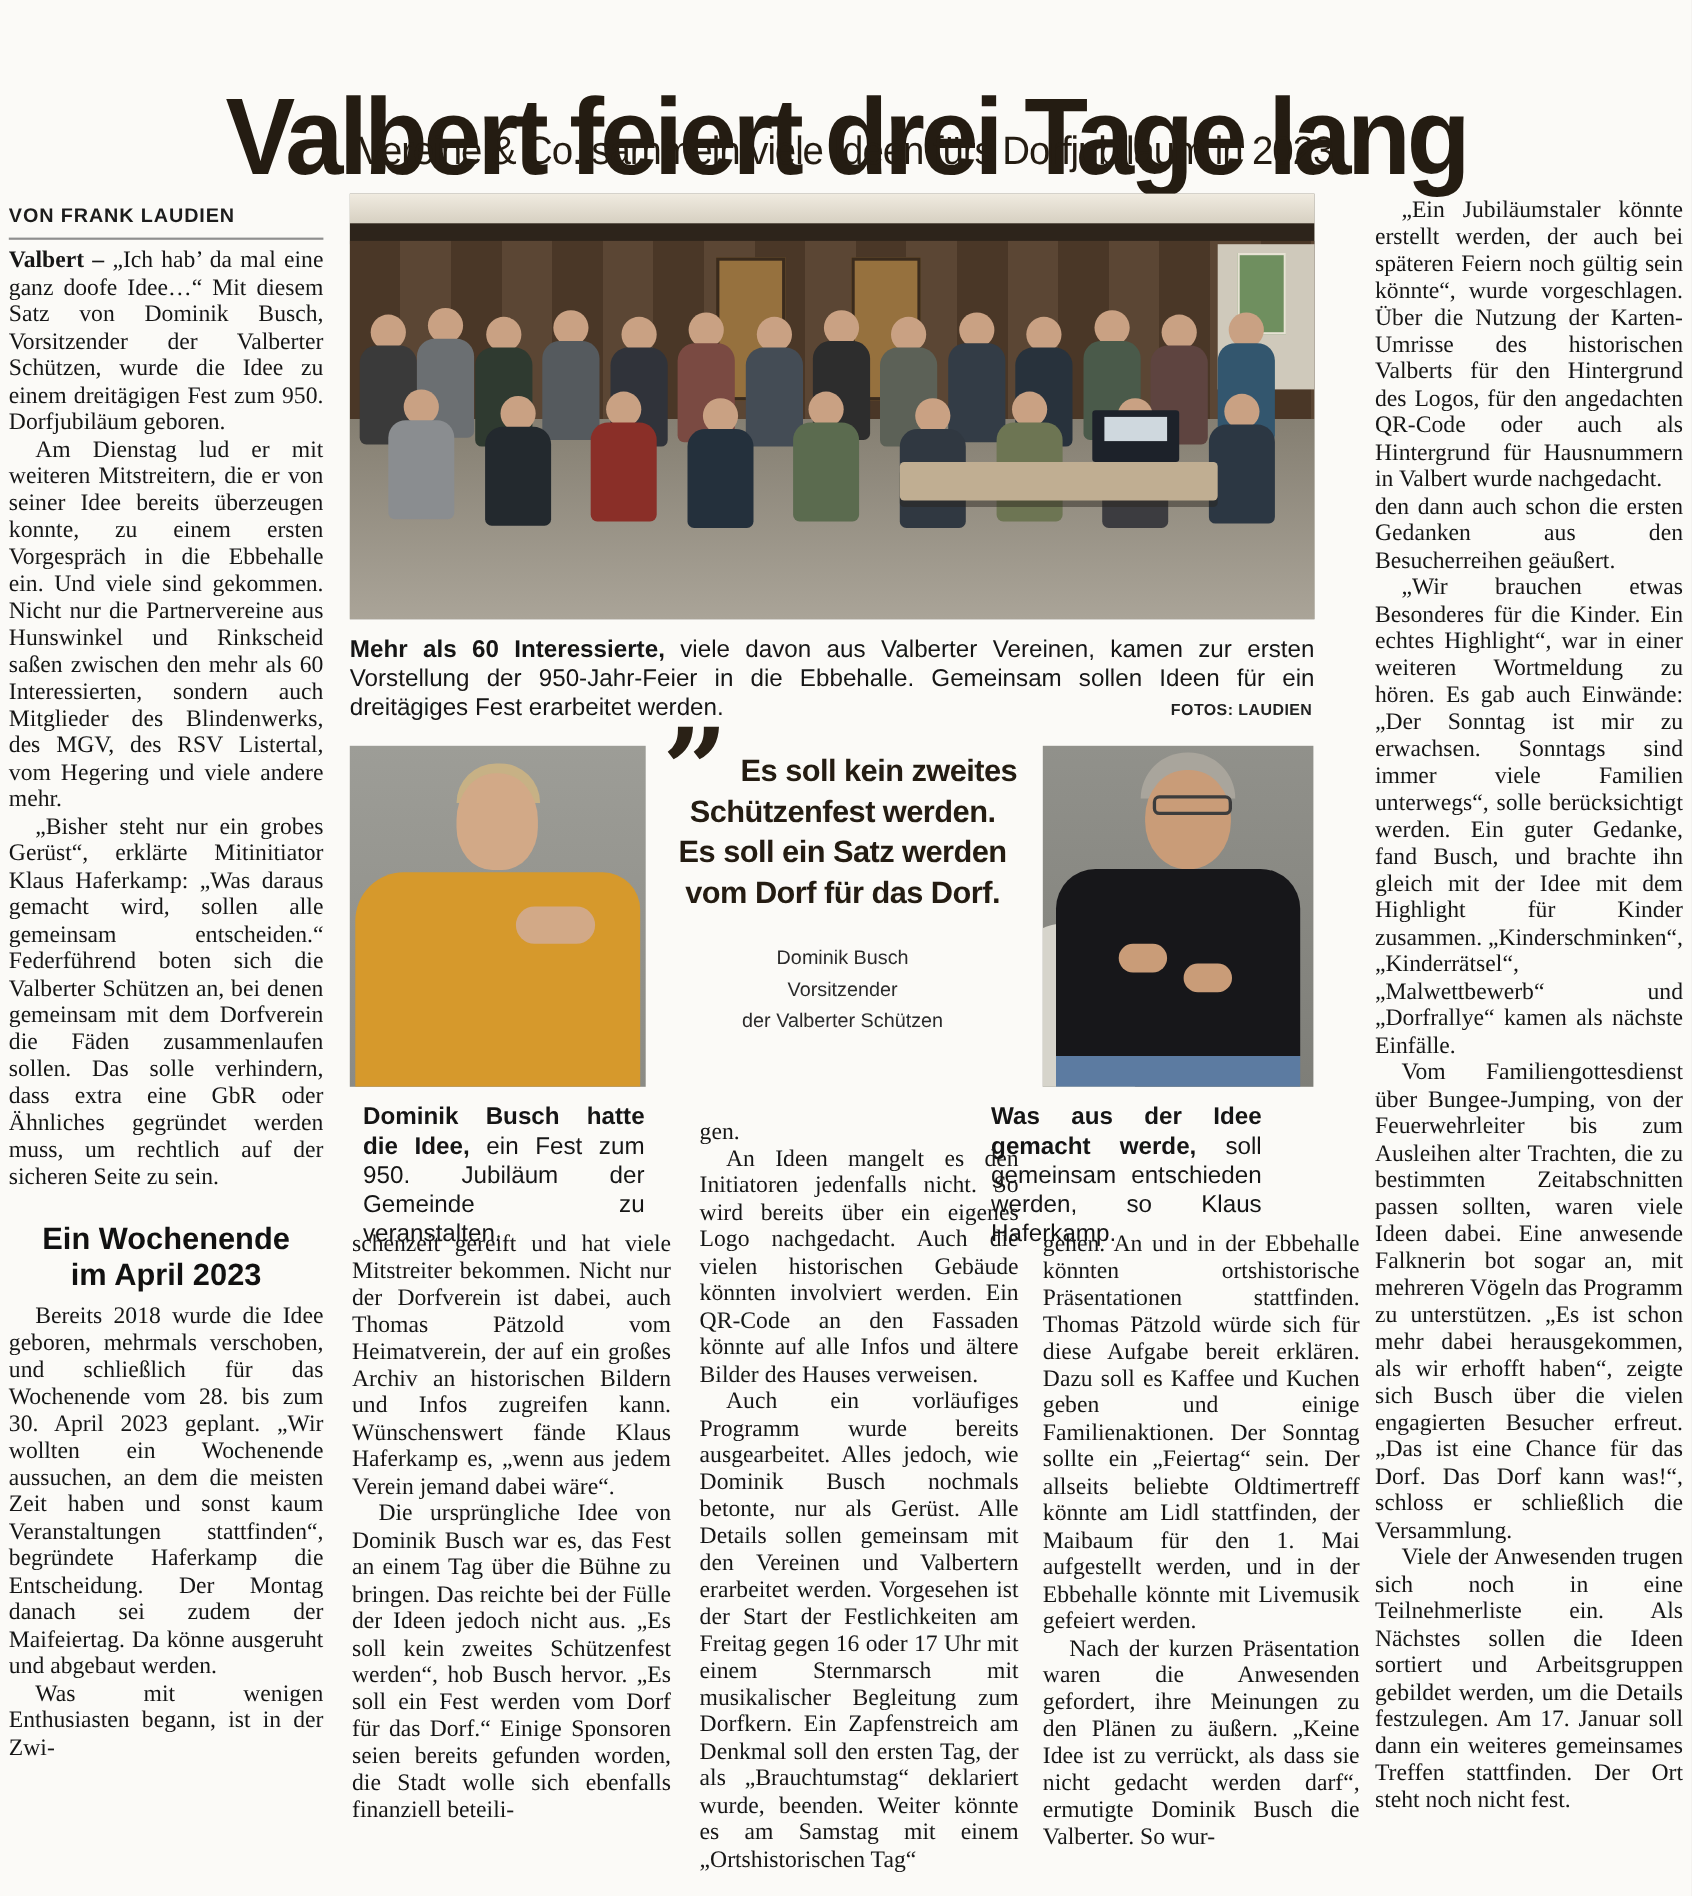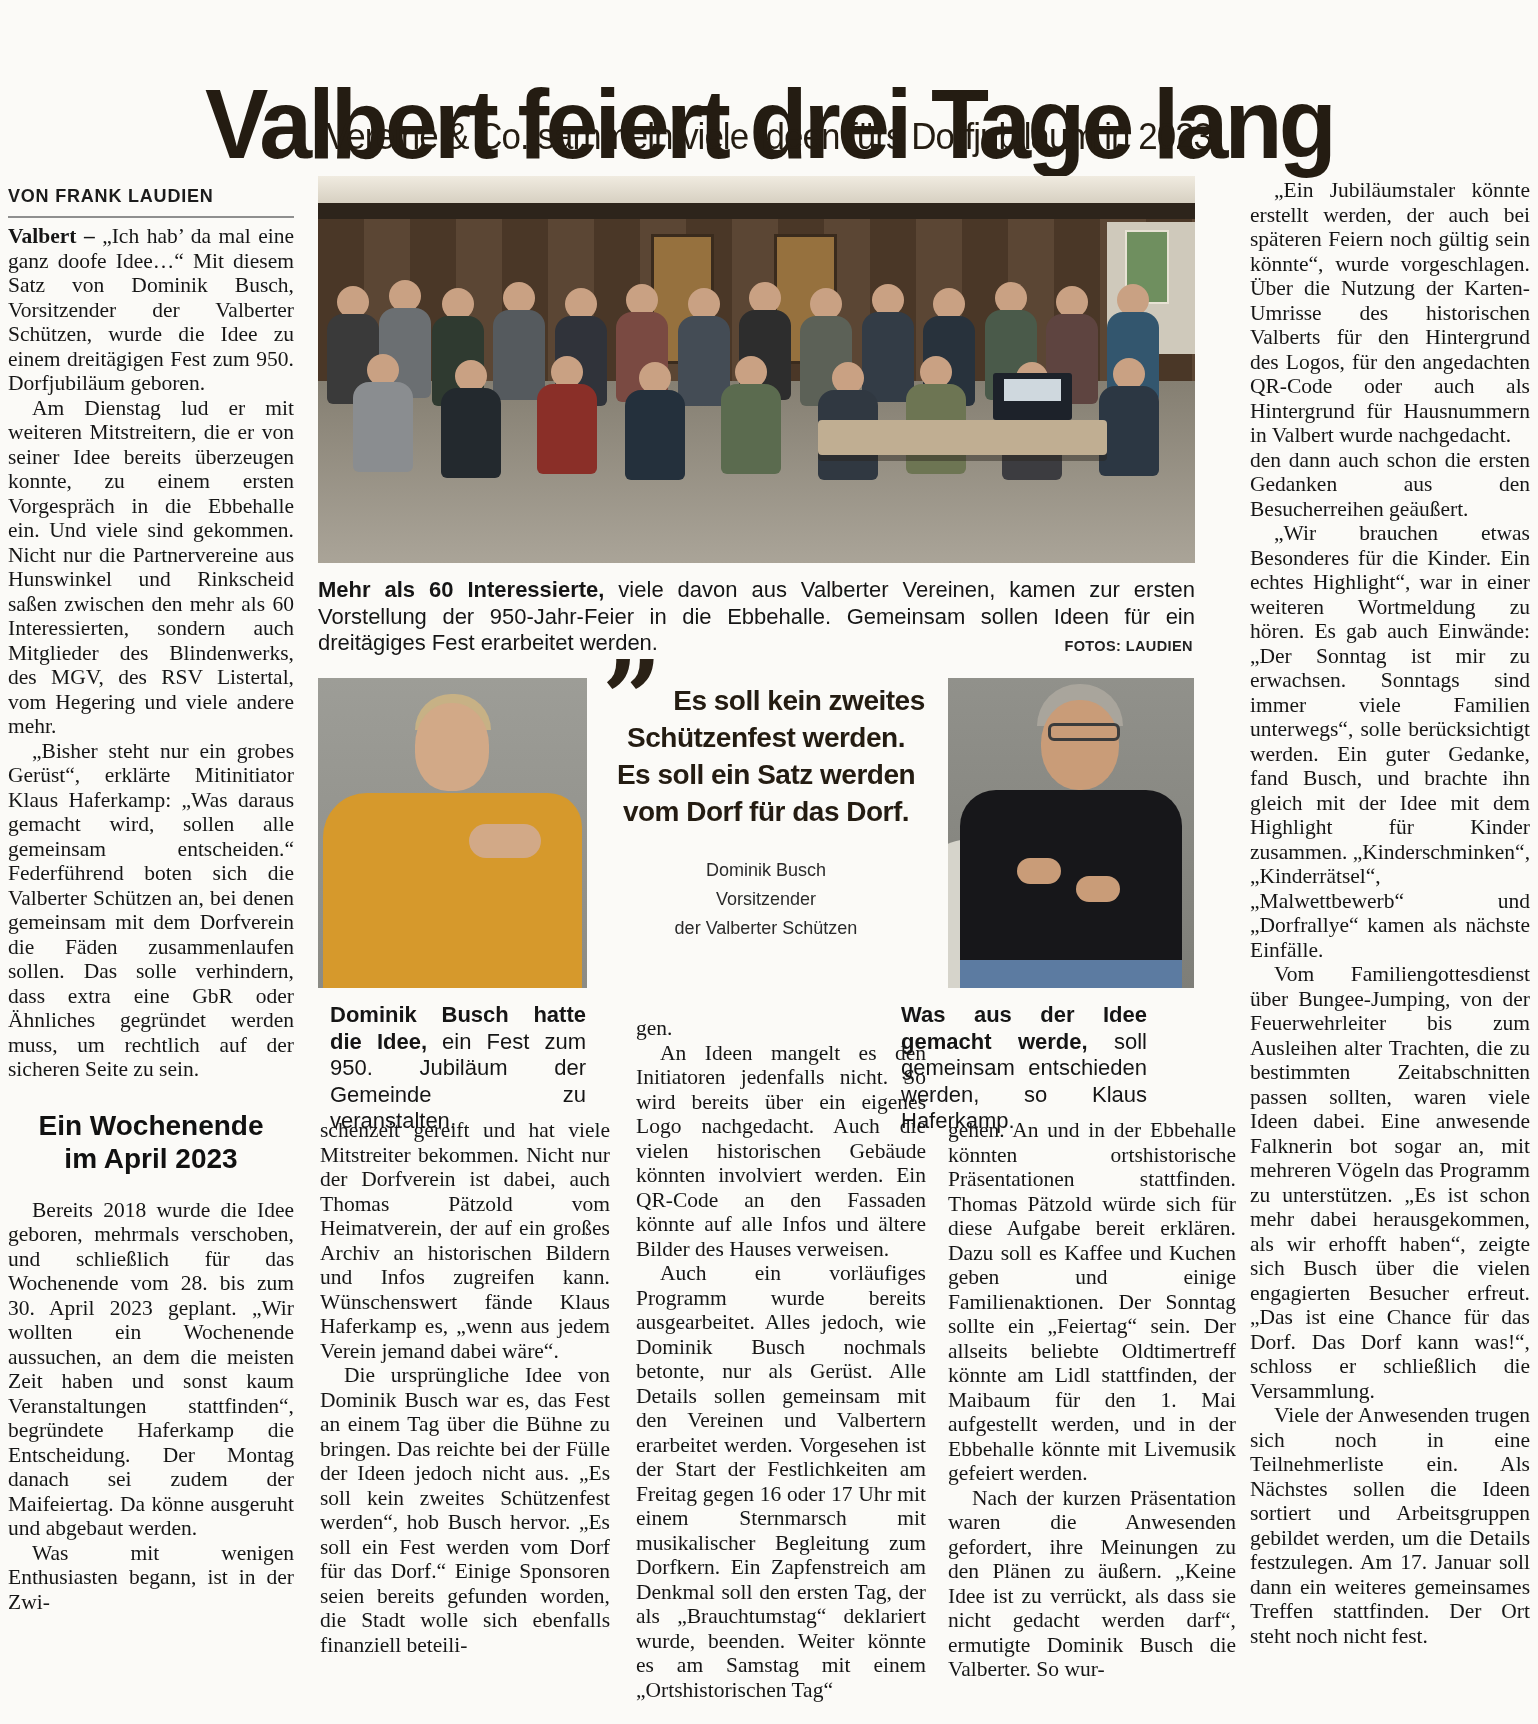--- a/index.html
+++ b/index.html
@@ -20,21 +20,21 @@
   
   .col{position:absolute;font-size:21.5px;line-height:24.5px;text-align:justify;}
   .col1{left:8px;top:224px;width:286px;}
   .col2{left:320px;top:1118px;width:290px;}
   .col3{left:636px;top:1016px;width:290px;}
   .col4{left:948px;top:1118px;width:288px;}
   .col5{left:1250px;top:178px;width:280px;}
   .para{margin:0;}
   .para.indent{text-indent:24px;}
   .subhead{font-family:"Liberation Sans",sans-serif;font-weight:bold;font-size:28px;
-           line-height:33px;text-align:center;margin:27px 0 23px;text-indent:0;color:#111;}
+           line-height:33px;text-align:center;margin:27px 0 9px;text-indent:0;color:#111;}
   
   .photo{position:absolute;overflow:hidden;background:#8d887d;}
   .main-photo{left:318px;top:176px;width:877px;height:387px;}
   .ph-ceiling{position:absolute;left:0;top:0;width:100%;height:8%;background:linear-gradient(#f0ebe0,#d3ccbd);}
   .ph-beam{position:absolute;left:0;top:7%;width:100%;height:5%;background:#2d241b;}
   .ph-wall{position:absolute;left:0;top:11%;width:100%;height:42%;
            background:repeating-linear-gradient(90deg,#4a3727 0 46px,#5b4634 46px 92px);}
   .ph-door{position:absolute;top:15%;height:32%;width:6.5%;background:#96713e;border:3px solid #3a2b1d;}
   .ph-panel{position:absolute;top:12%;right:0;height:34%;width:10%;background:#cfc9bb;}
   .ph-poster{position:absolute;top:14%;right:3%;height:18%;width:4.5%;background:#6f8f5f;border:2px solid #e7e2d4;}

